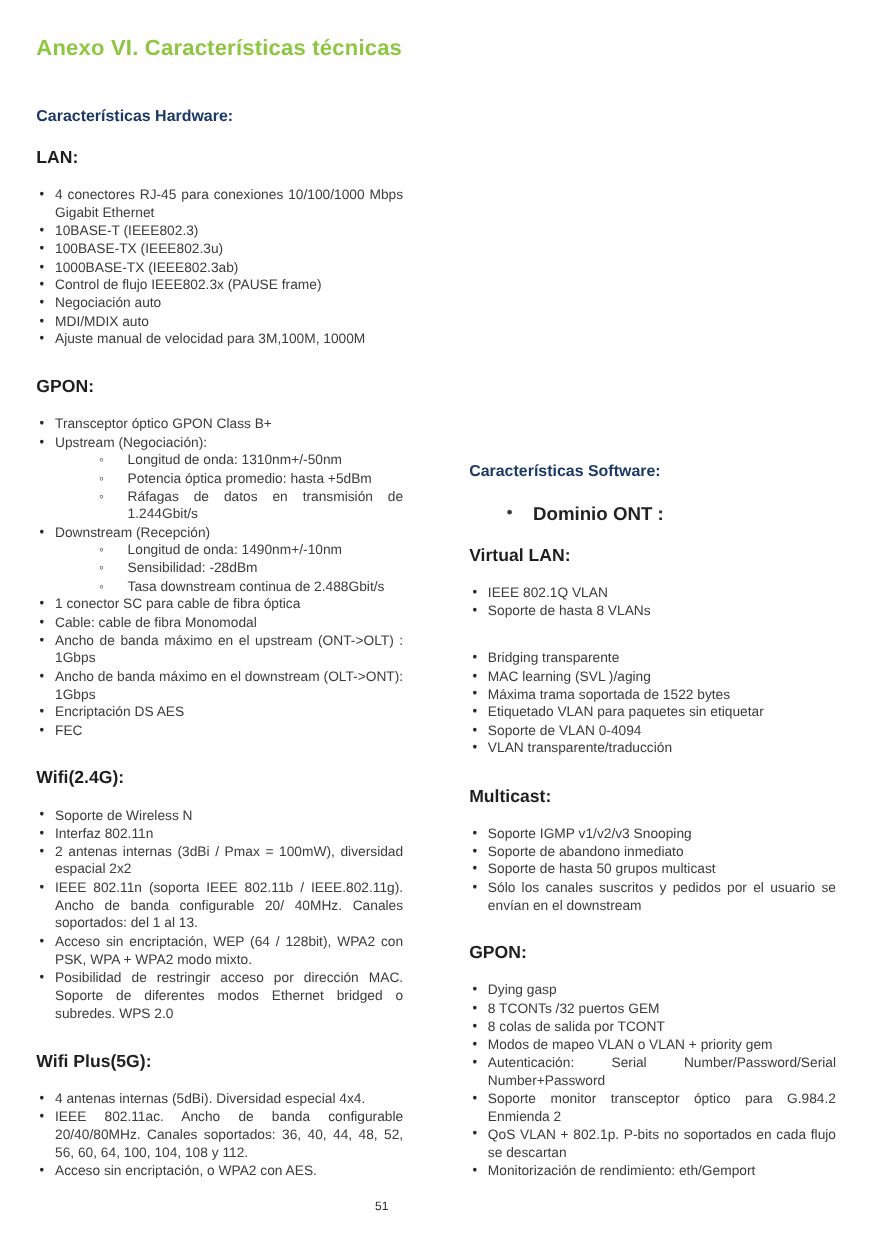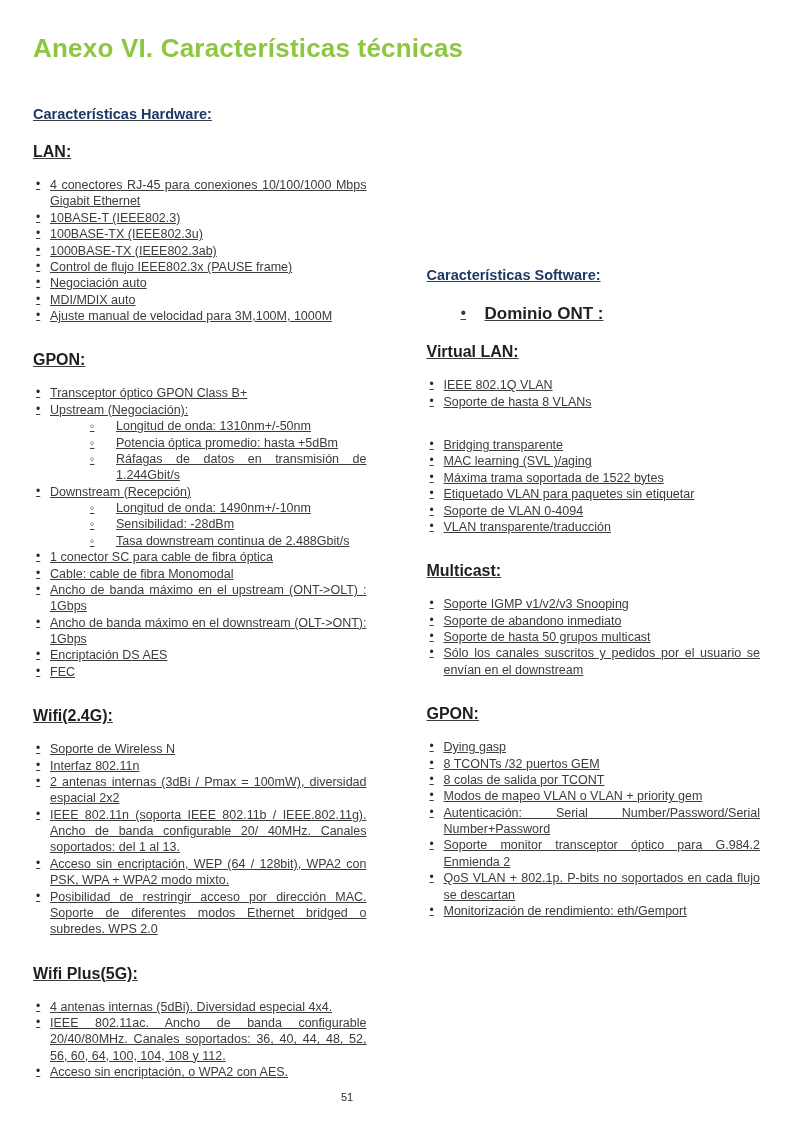--- a/index.html
+++ b/index.html
@@ -13,30 +13,29 @@
     overflow: hidden;
   }
   .page {
     position: relative;
     width: 100%;
     height: 100%;
     padding: 33px 34px 0 33px;
   }
   .title {
     color: var(--title-green, #8dc63f);
-    font-size: 26px;
+    font-size: 20px;
     font-weight: bold;
     letter-spacing: 0.2px;
     margin-bottom: 42px;
   }
   .columns {
     display: flex;
     gap: 60px;
-    align-items: center;
-    text-decoration: underline;
+    align-items: flex-end;
   }
   .col { flex: 1; min-width: 0; }
   .col-heading {
     color: var(--heading-navy, #1c3966);
     font-size: 14.5px;
     font-weight: bold;
     margin-bottom: 21px;
   }
   .lead-bullet {
     display: flex;

